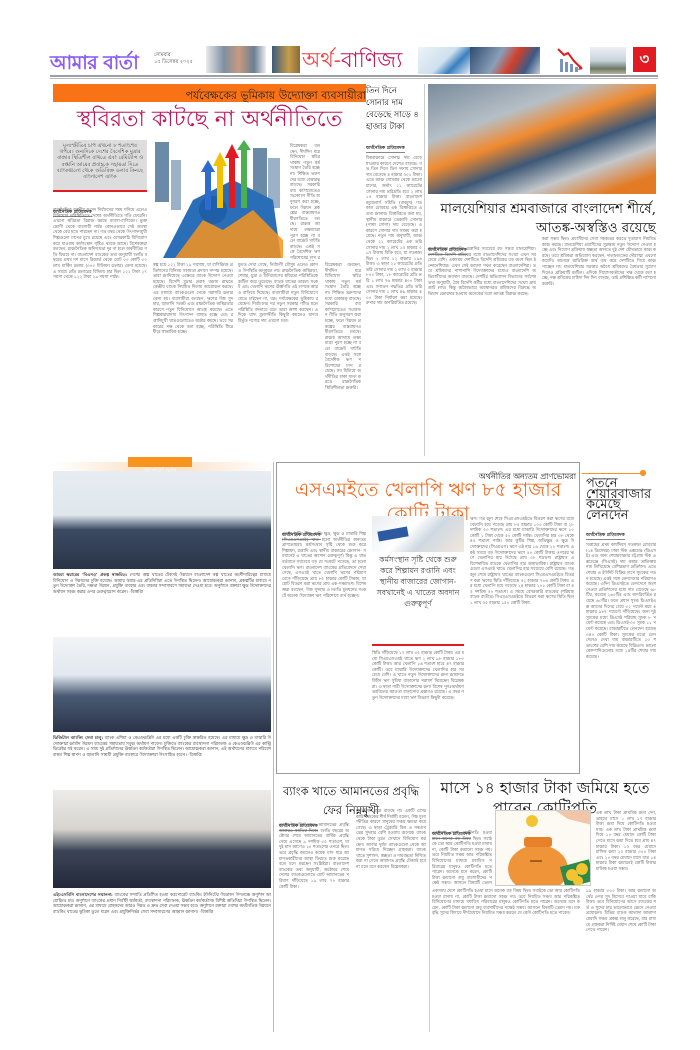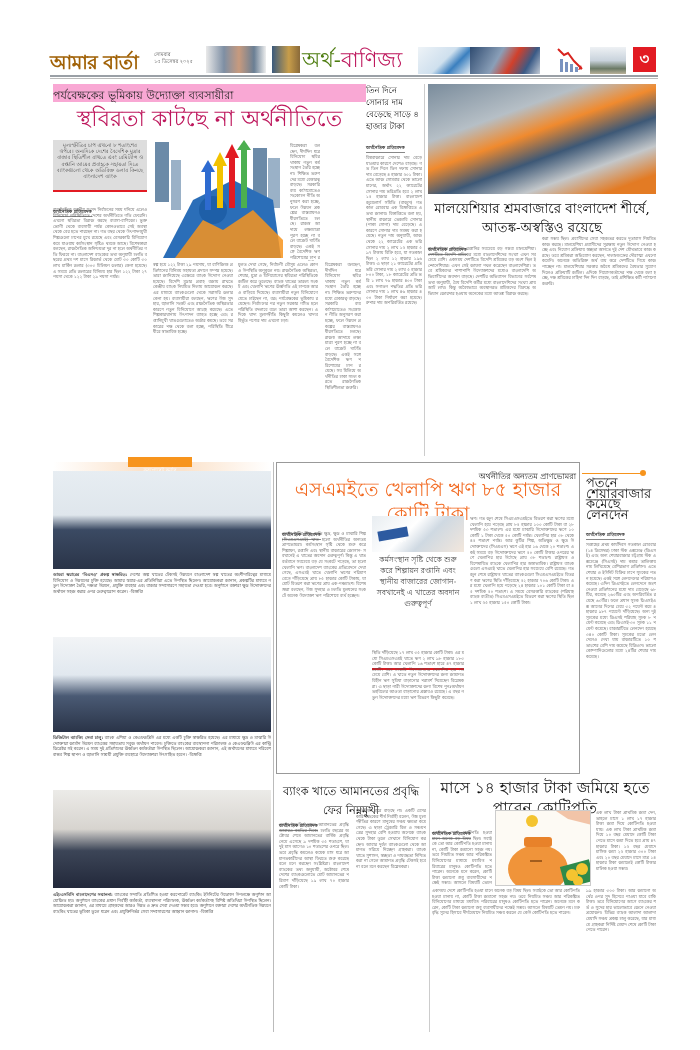--- a/index.html
+++ b/index.html
@@ -9,49 +9,49 @@
 .t{font-size:4.2px;line-height:5.6px;color:#555;text-align:justify;overflow:hidden;word-break:break-all}
 .by{font-size:4.5px;color:#333;font-weight:bold;border-bottom:0.6px solid #888;display:inline-block;margin-bottom:2px}
 .img{background:linear-gradient(135deg,#9aa7b4,#d6dbe0 40%,#7c8c9b 70%,#c8b9a5);overflow:hidden}
 .rule{background:#999}
 .photo-people{background:linear-gradient(180deg,#e7edf2 0%,#dfe6ec 45%,#3b4a63 60%,#2a3448 100%)}
 </style>
 </head>
 <body>
 
 <div class="abs" style="left:50px;top:46px;width:250px;height:28px;">
-  <span style="position:absolute;left:0;top:2px;font-size:19px;font-weight:bold;color:#a16207;font-family:'DejaVu Serif',serif;letter-spacing:-0.5px;">আমার বার্তা</span>
+  <span style="position:absolute;left:0;top:2px;font-size:19px;font-weight:bold;color:#8b5cf6;font-family:'DejaVu Serif',serif;letter-spacing:-0.5px;">আমার বার্তা</span>
   <span style="position:absolute;left:104px;top:5px;font-size:5px;color:#555;">সোমবার</span>
   <span style="position:absolute;left:104px;top:12px;font-size:5px;color:#555;">১৫ ডিসেম্বর ২০২৫</span>
   <div class="img" style="position:absolute;left:156px;top:0;width:60px;height:27px;background:linear-gradient(90deg,#e9e9e9,#7e8fa4 30%,#c79a7e 55%,#6a7f94 80%,#eee);"></div>
   <div class="img" style="position:absolute;left:222px;top:0;width:28px;height:27px;background:linear-gradient(90deg,#3b5a7d,#c79d4a 60%,#8a6a3a);"></div>
 </div>
 <div class="abs" style="left:302px;top:44px;height:30px;white-space:nowrap;font-size:21px;font-family:'DejaVu Serif',serif;">
-  <span style="color:#4d7c0f;">অর্থ-</span><span style="color:#be185d;">বাণিজ্য</span>
+  <span style="color:#ef4444;">অর্থ-</span><span style="color:#be185d;">বাণিজ্য</span>
 </div>
 <div class="abs img" style="left:418px;top:47px;width:52px;height:27px;background:linear-gradient(135deg,#eef3f7,#cfe0ee 50%,#3a7fbf 70%,#e8eef3);"></div>
 <div class="abs img" style="left:470px;top:47px;width:70px;height:27px;background:linear-gradient(120deg,#2f4b70,#8a9fb8 40%,#d1402b 60%,#3a5a86 80%,#c5ccd6);"></div>
 <div class="abs" style="left:556px;top:47px;width:30px;height:27px;">
   <svg width="30" height="27" viewBox="0 0 30 27">
       <rect x="4" y="12" width="3" height="13" fill="#7a93c0"></rect>
       <rect x="9" y="15" width="3" height="10" fill="#7a93c0"></rect>
       <rect x="14" y="17" width="3" height="8" fill="#7a93c0"></rect>
       <rect x="19" y="20" width="3" height="5" fill="#7a93c0"></rect>
       <polyline points="2,2 8,8 12,6 18,14 26,22" fill="none" stroke="#d8241f" stroke-width="2"></polyline>
       <polygon points="26,22 22,23 25,18" fill="#d8241f"></polygon>
     </svg>
 </div>
 <div class="abs img" style="left:590px;top:47px;width:36px;height:27px;background:linear-gradient(180deg,#eef1f4,#c9d3dc 50%,#6b7a66 80%,#b9b19a);"></div>
 <div class="abs" style="left:633px;top:47px;width:23px;height:25px;background:#e21b23;color:#fff;font-size:15px;font-weight:bold;text-align:center;line-height:25px;">
   <span>৩</span>
 </div>
 <div class="abs rule" style="left:50px;top:75px;width:608px;height:2px;background:#9aa0a6;"></div>
 <div class="abs rule" style="left:50px;top:78px;width:608px;height:0.6px;background:#bbb;"></div>
 
-<div class="abs" style="left:53px;top:84px;width:313px;height:18px;background:#f9a8d4;text-align:left;">
+<div class="abs" style="left:53px;top:84px;width:313px;height:18px;background:#f97316;text-align:right;">
   <span style="font-size:11px;line-height:18px;color:#222;font-family:'DejaVu Serif',serif;">পর্যবেক্ষকের ভূমিকায় উদ্যোক্তা ব্যবসায়ীরা</span>
 </div>
 <div class="abs" style="left:53px;top:104px;width:313px;text-align:center;">
   <span style="font-size:22px;color:#be185d;font-family:'DejaVu Serif',serif;line-height:30px;">স্থবিরতা কাটছে না অর্থনীতিতে</span>
 </div>
 <div class="abs" style="left:53px;top:140px;width:94px;height:52px;background:#ddd;border-bottom:2px solid #e21b23;padding:2px 3px;overflow:hidden;">
   <div style="font-size:5.2px;line-height:6.2px;color:#444;text-align:center;">মূল্যস্ফীতির চাপ এখনো ৮ শতাংশের ওপরে। অন্যদিকে দেশের বৈদেশিক মুদ্রার বাজার স্থিতিশীল রাখতে এবং রেমিট্যান্স ও রপ্তানি আয়ের প্রবাহকে সহায়তা দিতে ব্যাংকগুলো থেকে অতিরিক্ত ডলার কিনছে বাংলাদেশ ব্যাংক</div>
 </div>
 <div class="abs" style="left:153px;top:140px;width:130px;height:118px;background:#fff;">
   <svg width="130" height="118" viewBox="0 0 130 118">
@@ -81,21 +81,21 @@
 <div class="abs t" style="left:290px;top:143px;width:30px;height:118px;">বিশ্লেষকরা বলছেন, দীর্ঘদিন ধরে বিনিয়োগ স্থবির থাকায় নতুন কর্মসংস্থান তৈরি হচ্ছে না। শিক্ষিত তরুণদের মধ্যে বেকারত্ব বাড়ছে। সরকারি ব্যয় কাঠামোতেও সংকোচন নীতি অনুসরণ করা হচ্ছে, ফলে উন্নয়ন প্রকল্পের বাস্তবায়নও ধীরগতিতে চলছে। রাজস্ব আদায়ে লক্ষ্যমাত্রা পূরণ হচ্ছে না বলে বাজেট ঘাটতি বাড়ছে। একই সঙ্গে বৈদেশিক ঋণ পরিশোধের চাপ রয়েছে। সব মিলিয়ে অর্থনীতির চাকা সচল করতে রাজনৈতিক স্থিতিশীলতা জরুরি।</div>
 <div class="abs t" style="left:325px;top:262px;width:36px;height:195px;">বিশ্লেষকরা বলছেন, দীর্ঘদিন ধরে বিনিয়োগ স্থবির থাকায় নতুন কর্মসংস্থান তৈরি হচ্ছে না। শিক্ষিত তরুণদের মধ্যে বেকারত্ব বাড়ছে। সরকারি ব্যয় কাঠামোতেও সংকোচন নীতি অনুসরণ করা হচ্ছে, ফলে উন্নয়ন প্রকল্পের বাস্তবায়নও ধীরগতিতে চলছে। রাজস্ব আদায়ে লক্ষ্যমাত্রা পূরণ হচ্ছে না বলে বাজেট ঘাটতি বাড়ছে। একই সঙ্গে বৈদেশিক ঋণ পরিশোধের চাপ রয়েছে। সব মিলিয়ে অর্থনীতির চাকা সচল করতে রাজনৈতিক স্থিতিশীলতা জরুরি।</div>
 
 <div class="abs" style="left:366px;top:84px;width:56px;height:372px;">
   <div style="font-size:8.2px;line-height:12px;color:#111;font-family:'DejaVu Serif',serif;">তিন দিনে সোনার দাম বেড়েছে সাড়ে ৪ হাজার টাকা</div>
   <div style="margin-top:2px;"><span class="by">অর্থনৈতিক প্রতিবেদক</span></div>
   <div class="t" style="height:290px;">বিশ্ববাজারে সোনার দাম বেড়ে যাওয়ার কারণে দেশেও বাড়ছে। গত তিন দিনে তিন দফায় সোনার দাম বেড়েছে ৪ হাজার ৫০১ টাকা। এতে আজ সোমবার থেকে ভালো মানের, অর্থাৎ ২২ ক্যারেটের সোনার দাম ভরিপ্রতি হবে ২ লাখ ১৫ হাজার টাকা। বাংলাদেশ জুয়েলার্স সমিতি (বাজুস) গতকাল রোববার এক বিজ্ঞপ্তিতে এ তথ্য জানায়। বিজ্ঞপ্তিতে বলা হয়, স্থানীয় বাজারে তেজাবি সোনার (পাকা সোনা) দাম বেড়েছে। এ কারণে সোনার দাম সমন্বয় করা হয়েছে। নতুন দাম অনুযায়ী, আজ থেকে ২২ ক্যারেটের এক ভরি সোনার দাম ২ লাখ ১৫ হাজার ৫৯৭ টাকায় বিক্রি হবে, যা গতকাল ছিল ২ লাখ ১২ হাজার ১৯৬ টাকা। এ ছাড়া ২১ ক্যারেটের প্রতি ভরি সোনার দাম ২ লাখ ৫ হাজার ৮০০ টাকা, ১৮ ক্যারেটের প্রতি ভরি ১ লাখ ৭৬ হাজার ৪০০ টাকা এবং সনাতন পদ্ধতির প্রতি ভরি সোনার দাম ১ লাখ ৪৬ হাজার ৪০০ টাকা নির্ধারণ করা হয়েছে। রুপার দাম অপরিবর্তিত রয়েছে।</div>
 </div>
 
 <div class="abs photo-people" style="left:428px;top:84px;width:228px;height:110px;background:linear-gradient(160deg,#7a8c9c 0%,#b6bfc6 30%,#f08a2e 45%,#3d5876 60%,#c3c7ca 75%,#e37b24 90%);"></div>
-<div class="abs" style="left:428px;top:198px;width:228px;text-align:center;">
+<div class="abs" style="left:428px;top:198px;width:228px;text-align:right;">
   <span style="font-size:13.4px;line-height:17px;color:#111;font-family:'DejaVu Serif',serif;">মালয়েশিয়ার শ্রমবাজারে বাংলাদেশ শীর্ষে, আতঙ্ক-অস্বস্তিও রয়েছে</span>
 </div>
 <div class="abs" style="left:428px;top:236px;"><span class="by">অর্থনৈতিক প্রতিবেদক</span></div>
 <div class="abs t" style="left:428px;top:246px;width:108px;height:210px;">বাংলাদেশের জনশক্তি রপ্তানির সবচেয়ে বড় গন্তব্য মালয়েশিয়া। দেশটিতে বিদেশি শ্রমিকের মধ্যে বাংলাদেশিদের সংখ্যা এখন সবচেয়ে বেশি। একসময় দেশটিতে বিদেশি শ্রমিকের বড় অংশ ছিল ইন্দোনেশিয়ার। এখন সেই জায়গা দখল করেছেন বাংলাদেশিরা। তবে শ্রমিকদের পাশাপাশি উদ্যোক্তাদের মধ্যেও বাংলাদেশি অভিবাসীদের অবদান বাড়ছে। দেশটির অভিবাসন বিভাগের সর্বশেষ তথ্য অনুযায়ী, বৈধ বিদেশি কর্মীর মধ্যে বাংলাদেশিদের সংখ্যা প্রায় আট লাখ। কিন্তু অবৈধভাবে অবস্থানরত শ্রমিকদের বিরুদ্ধে অভিযান জোরদার হওয়ায় অনেকের মধ্যে আতঙ্ক বিরাজ করছে।</div>
 <div class="abs t" style="left:542px;top:236px;width:114px;height:220px;">করা সম্ভব ছিল। প্রবাসীদের সেবা সহজতর করতে দূতাবাস নিয়মিত কাজ করছে। মালয়েশিয়া প্রবাসীদের সুরক্ষায় নতুন উদ্যোগ নেওয়া হচ্ছে এবং নিয়োগ প্রক্রিয়ায় স্বচ্ছতা আনতে দুই দেশ যৌথভাবে কাজ করছে। তবে শ্রমিকরা অভিযোগ করছেন, দালালচক্রের দৌরাত্ম্য এখনো কমেনি। অনেকে অতিরিক্ত অর্থ ব্যয় করে দেশটিতে গিয়ে কাজ পাচ্ছেন না। মালয়েশিয়ার সরকার অবৈধ শ্রমিকদের বৈধতার সুযোগ দিলেও প্রক্রিয়াটি জটিল। এদিকে নিয়োগকর্তাদের পক্ষ থেকে বলা হচ্ছে, দক্ষ শ্রমিকের চাহিদা দিন দিন বাড়ছে, তাই প্রশিক্ষিত কর্মী পাঠানো জরুরি।</div>
 
 <div class="abs" style="left:53px;top:462px;width:218px;height:9px;background:linear-gradient(90deg,#fff,#fbe3cc 40%,#fbe3cc 60%,#fff);"></div>
 <div class="abs" style="left:128px;top:457px;width:64px;height:10px;background:#f7941d;text-align:center;">
   <span style="font-size:5px;color:#fff;line-height:10px;">করপোরেট কর্নার</span>
 </div>
@@ -122,21 +122,21 @@
 <div class="abs" style="left:280px;top:477px;width:296px;text-align:center;">
   <span style="font-size:19px;line-height:24px;color:#f26a21;font-family:'DejaVu Serif',serif;">এসএমইতে খেলাপি ঋণ ৮৫ হাজার কোটি টাকা</span>
 </div>
 <div class="abs" style="left:282px;top:521px;"><span class="by">অর্থনৈতিক প্রতিবেদক</span></div>
 <div class="abs t" style="left:282px;top:531px;width:84px;height:236px;">দেশের কুটির শিল্প, অতি ক্ষুদ্র, ক্ষুদ্র ও মাঝারি শিল্প (সিএমএসএমই) খাত হলো অর্থনীতির অন্যতম প্রাণভোমরা। কর্মসংস্থান সৃষ্টি থেকে শুরু করে শিল্পায়ন, রপ্তানি এবং স্থানীয় বাজারের জোগান- সবখানেই এ খাতের অবদান গুরুত্বপূর্ণ। কিন্তু এ খাত বর্তমানে সবচেয়ে বড় যে সংকটে পড়েছে, তা হলো খেলাপি ঋণ। বাংলাদেশ ব্যাংকের প্রতিবেদনে দেখা গেছে, এসএমই খাতে খেলাপি ঋণের পরিমাণ বেড়ে দাঁড়িয়েছে প্রায় ৮৫ হাজার কোটি টাকায়, যা মোট বিতরণ করা ঋণের প্রায় এক-পঞ্চমাংশ। বিশেষজ্ঞরা বলছেন, উচ্চ সুদহার ও চলতি মূলধনের সংকটে অনেক উদ্যোক্তা ঋণ পরিশোধে ব্যর্থ হচ্ছেন।</div>
 <div class="abs" style="left:372px;top:516px;width:92px;height:36px;background:linear-gradient(135deg,#e8edf1,#fff 40%,#cfd9e2 60%,#f3e7dc);overflow:hidden;">
   <div style="position:absolute;left:6px;top:13px;width:30px;height:10px;background:#2d5aa0;transform:rotate(-10deg);">
     <span style="font-size:5px;color:#fff;line-height:10px;padding-left:2px;">এসএমই ঋণ</span>
   </div>
 </div>
-<div class="abs" style="left:372px;top:552px;width:92px;height:118px;border-bottom:2px solid #e21b23;padding-top:2px;">
+<div class="abs" style="left:372px;top:552px;width:92px;height:94px;border-bottom:2px solid #e21b23;padding-top:2px;">
   <div style="font-size:7.6px;line-height:11px;color:#444;font-family:'DejaVu Serif',serif;text-align:center;">কর্মসংস্থান সৃষ্টি থেকে শুরু করে শিল্পায়ন রপ্তানি এবং স্থানীয় বাজারের জোগান-সবখানেই এ খাতের অবদান গুরুত্বপূর্ণ</div>
 </div>
 <div class="abs t" style="left:372px;top:650px;width:92px;height:117px;">স্থিতি দাঁড়িয়েছে ১৭ লাখ ৩৫ হাজার কোটি টাকা। এর মধ্যে সিএমএসএমই খাতে ঋণ ২ লাখ ৯৮ হাজার ১৮৩ কোটি টাকা। আর খেলাপি ১৬ শতাংশ হারে ৪৭ হাজার কোটি। তবে মাঝারি উদ্যোক্তাদের খেলাপির হার সবচেয়ে বেশি। এ খাতে নতুন উদ্যোক্তাদের জন্য জামানতবিহীন ঋণ সুবিধা বাড়ানোর পরামর্শ দিয়েছেন বিশ্লেষকরা। এ ছাড়া নারী উদ্যোক্তাদের জন্য বিশেষ পুনঃঅর্থায়ন তহবিলের আওতা বাড়ানোর প্রস্তাবও রয়েছে। এ বছর নতুন উদ্যোক্তাদের মধ্যে ঋণ বিতরণ কিছুটা কমেছে।</div>
 <div class="abs t" style="left:470px;top:516px;width:104px;height:251px;">ঋণ। গত জুন শেষে সিএমএসএমইতে বিতরণ করা ঋণের মধ্যে খেলাপি হয়ে পড়েছে প্রায় ৮৫ হাজার ১০০ কোটি টাকা বা ২৮ দশমিক ৫৩ শতাংশ। এর মধ্যে মাঝারি উদ্যোক্তাদের ঋণে ১০ কোটি ১ টাকা থেকে ৫০ কোটি পর্যন্ত। খেলাপির হার ৩৮ থেকে ৪৫ শতাংশ পর্যন্ত। আর কুটির শিল্প, অতিক্ষুদ্র ও ক্ষুদ্র উদ্যোক্তাদের (সিএমএস) ঋণে এই হার ১৬ থেকে ২০ শতাংশ। একই সময়ে বড় উদ্যোক্তাদের ঋণে ৫০ কোটি টাকার ওপরের ঋণে খেলাপির হার উঠেছে প্রায় ৩৮ শতাংশ। রাষ্ট্রায়ত্ত ও বিশেষায়িত ব্যাংকে খেলাপির হার অস্বাভাবিক। রাষ্ট্রায়ত্ত ব্যাংকগুলো এসএমই খাতে খেলাপির হার সবচেয়ে বেশি রয়েছে। গত জুন শেষে রাষ্ট্রায়ত্ত খাতের ব্যাংকগুলো সিএমএসএমইতে বিতরণ করা ঋণের স্থিতি দাঁড়িয়েছে ৫২ হাজার ৭০৬ কোটি টাকা। এর মধ্যে খেলাপি হয়ে পড়েছে ২৪ হাজার ১০১ কোটি টাকা বা ৪৫ দশমিক ৫০ শতাংশ। এ সময়ে বেসরকারি ব্যাংকের (শরিয়াহ ব্যাংক ব্যতীত) সিএমএসএমইতে বিতরণ করা ঋণের স্থিতি ছিল ১ লাখ ৫৫ হাজার ১৫০ কোটি টাকা।</div>
 
 <div class="abs" style="left:582px;top:473px;width:60px;height:1px;background:#f7941d;"></div>
 <div class="abs" style="left:640px;top:470px;width:6px;height:6px;border-radius:50%;background:#f7941d;"></div>
 <div class="abs" style="left:586px;top:478px;width:70px;height:296px;">
   <div style="font-size:13px;line-height:10.5px;color:#111;font-family:'DejaVu Serif',serif;">পতনে শেয়ারবাজার কমেছে লেনদেন</div>
   <div style="margin-top:1px;"><span class="by">অর্থনৈতিক প্রতিবেদক</span></div>

